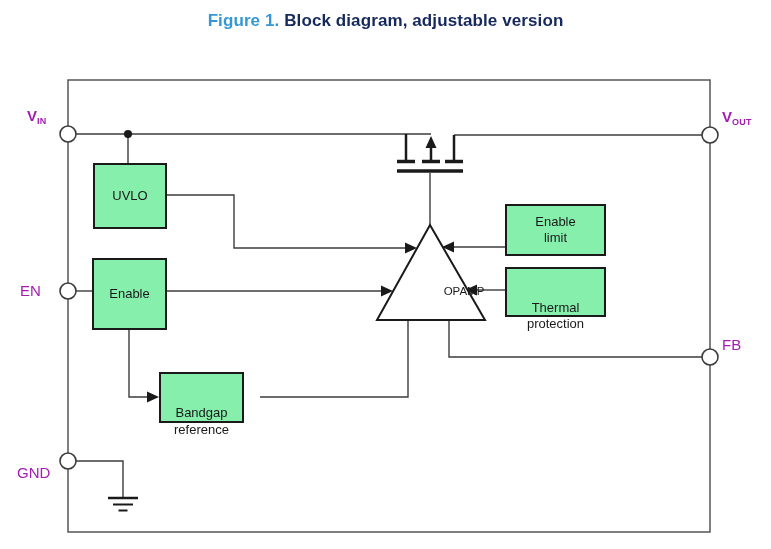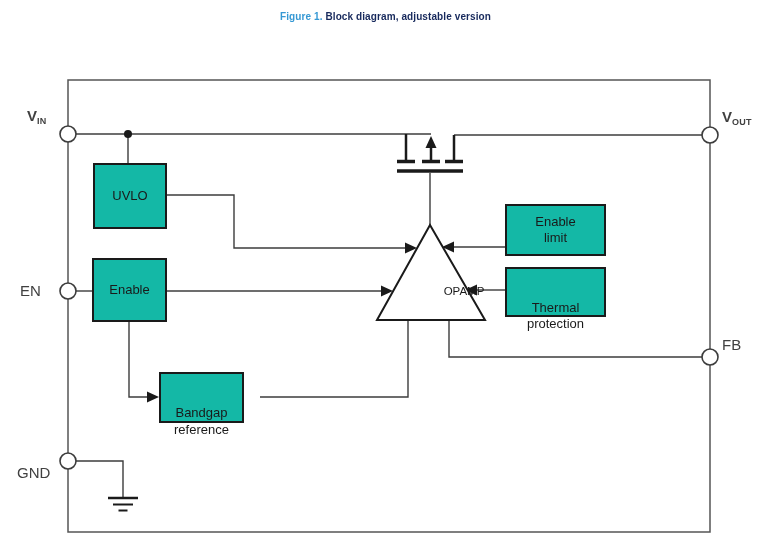--- a/index.html
+++ b/index.html
@@ -11,46 +11,46 @@
     height: 549px;
     background: #ffffff;
     overflow: hidden;
   }
   .figure-title {
     position: absolute;
     top: 11px;
     left: 0;
     width: 100%;
     text-align: center;
-    font-size: 10px;
+    font-size: 17px;
     font-weight: bold;
     letter-spacing: 0.1px;
   }
   .figure-title .fig-label { color: #3598d4; }
   .figure-title .fig-text  { color: #17295c; }
   .diagram-svg { position: absolute; left: 0; top: 0; }
   .block {
     position: absolute;
     border: 2px solid #1a1a1a;
-    background: #14b8a6;
+    background: #86efac;
     display: flex;
     align-items: center;
     justify-content: center;
     text-align: center;
     font-size: 13px;
     color: #1a1a1a;
     line-height: 1.25;
   }
   .block .lbl { display: inline-block; }
   .lbl.w56 { max-width: 56px; }
   .lbl.w86 { max-width: 86px; margin-top: 48px; }
   .pin-label {
     position: absolute;
     font-size: 15px;
-    color: #404040;
+    color: #a21caf;
     white-space: nowrap;
   }
   .pin-label.vlabel { font-weight: bold; font-size: 15px; }
   .pin-label sub {
     font-size: 9px;
     font-weight: bold;
     vertical-align: baseline;
     position: relative;
     top: 3px;
     letter-spacing: 0.2px;
@@ -143,21 +143,21 @@
       <circle cx="68" cy="461" r="8"></circle>
       <circle cx="710" cy="135" r="8"></circle>
       <circle cx="710" cy="357" r="8"></circle>
     </g>
   </svg>
 
   <div class="block" style="left:93px; top:163px; width:74px; height:66px;">
     <span class="lbl">UVLO</span>
   </div>
 
-  <div class="block" style="left:92px; top:258px; width:75px; height:64px;">
+  <div class="block" style="left:92px; top:258px; width:75px; height:72px;">
     <span class="lbl">Enable</span>
   </div>
 
   <div class="block" style="left:159px; top:372px; width:85px; height:51px;">
     <span class="lbl w86">Bandgap reference</span>
   </div>
 
   <div class="block" style="left:505px; top:204px; width:101px; height:52px;">
     <span class="lbl w56">Enable limit</span>
   </div>

